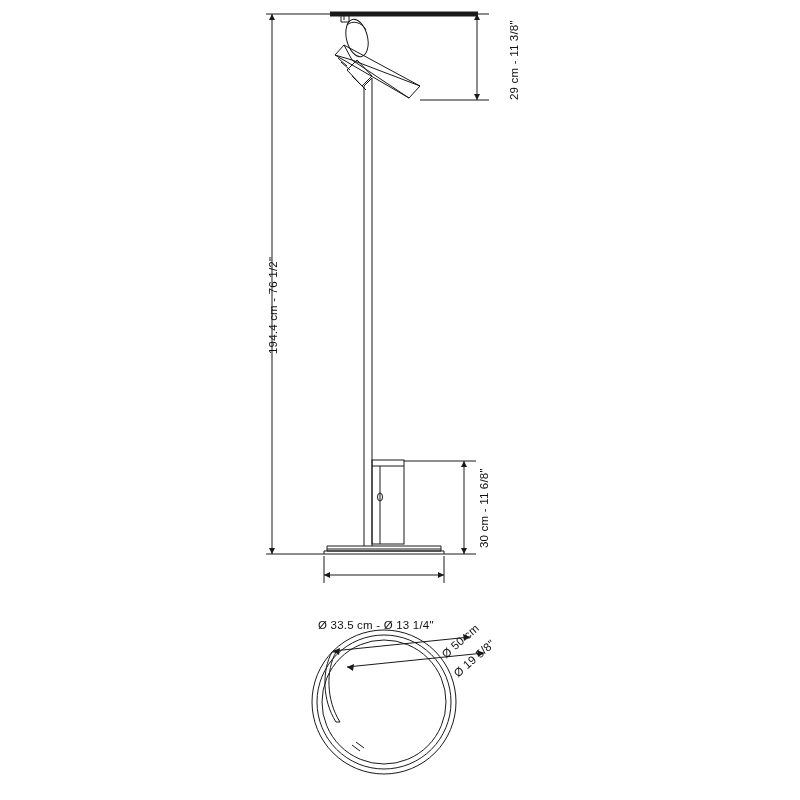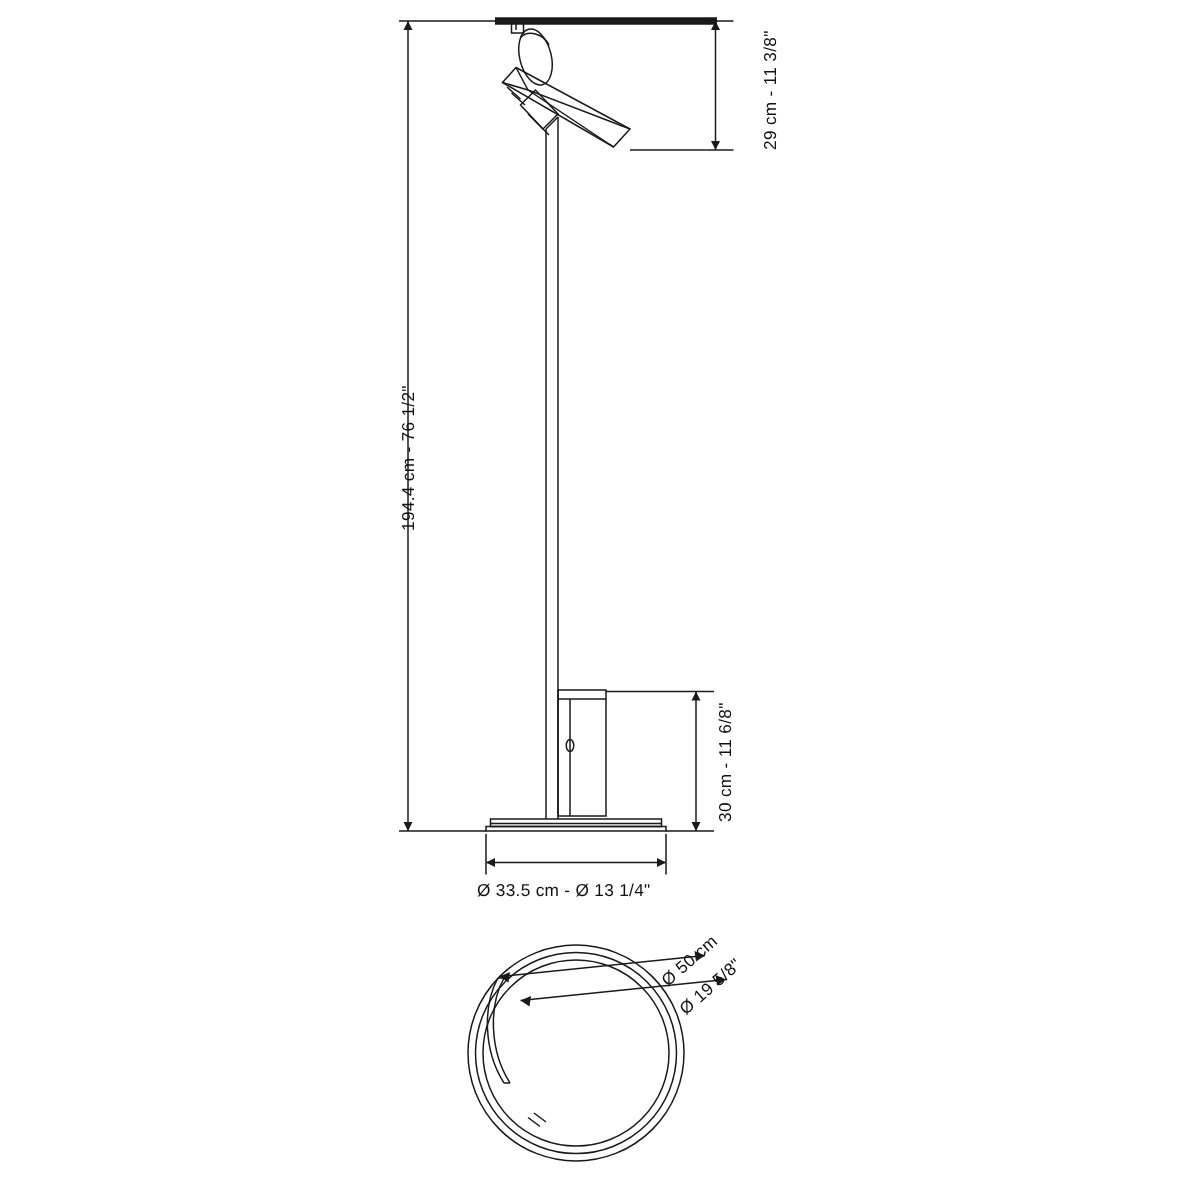--- a/index.html
+++ b/index.html
@@ -164,19 +164,19 @@
 
     </g>
   </svg>
 
   <div class="dim-label rot-ccw" style="left: 268px; top: 354px;">194.4 cm - 76 1/2"</div>
 
   <div class="dim-label rot-ccw" style="left: 509px; top: 100px;">29 cm - 11 3/8"</div>
 
   <div class="dim-label rot-ccw" style="left: 479px; top: 548px;">30 cm - 11 6/8"</div>
 
-  <div class="dim-label" style="left: 318px; top: 589px;">Ø 33.5 cm - Ø 13 1/4"</div>
+  <div class="dim-label" style="left: 318px; top: 620px;">Ø 33.5 cm - Ø 13 1/4"</div>
 
   <div class="dim-label rot-diag" style="left: 440px; top: 652px;">Ø 50 cm</div>
 
   <div class="dim-label rot-diag" style="left: 452px; top: 671px;">Ø 19 5/8"</div>
 
 </div>
 
 </body></html>

